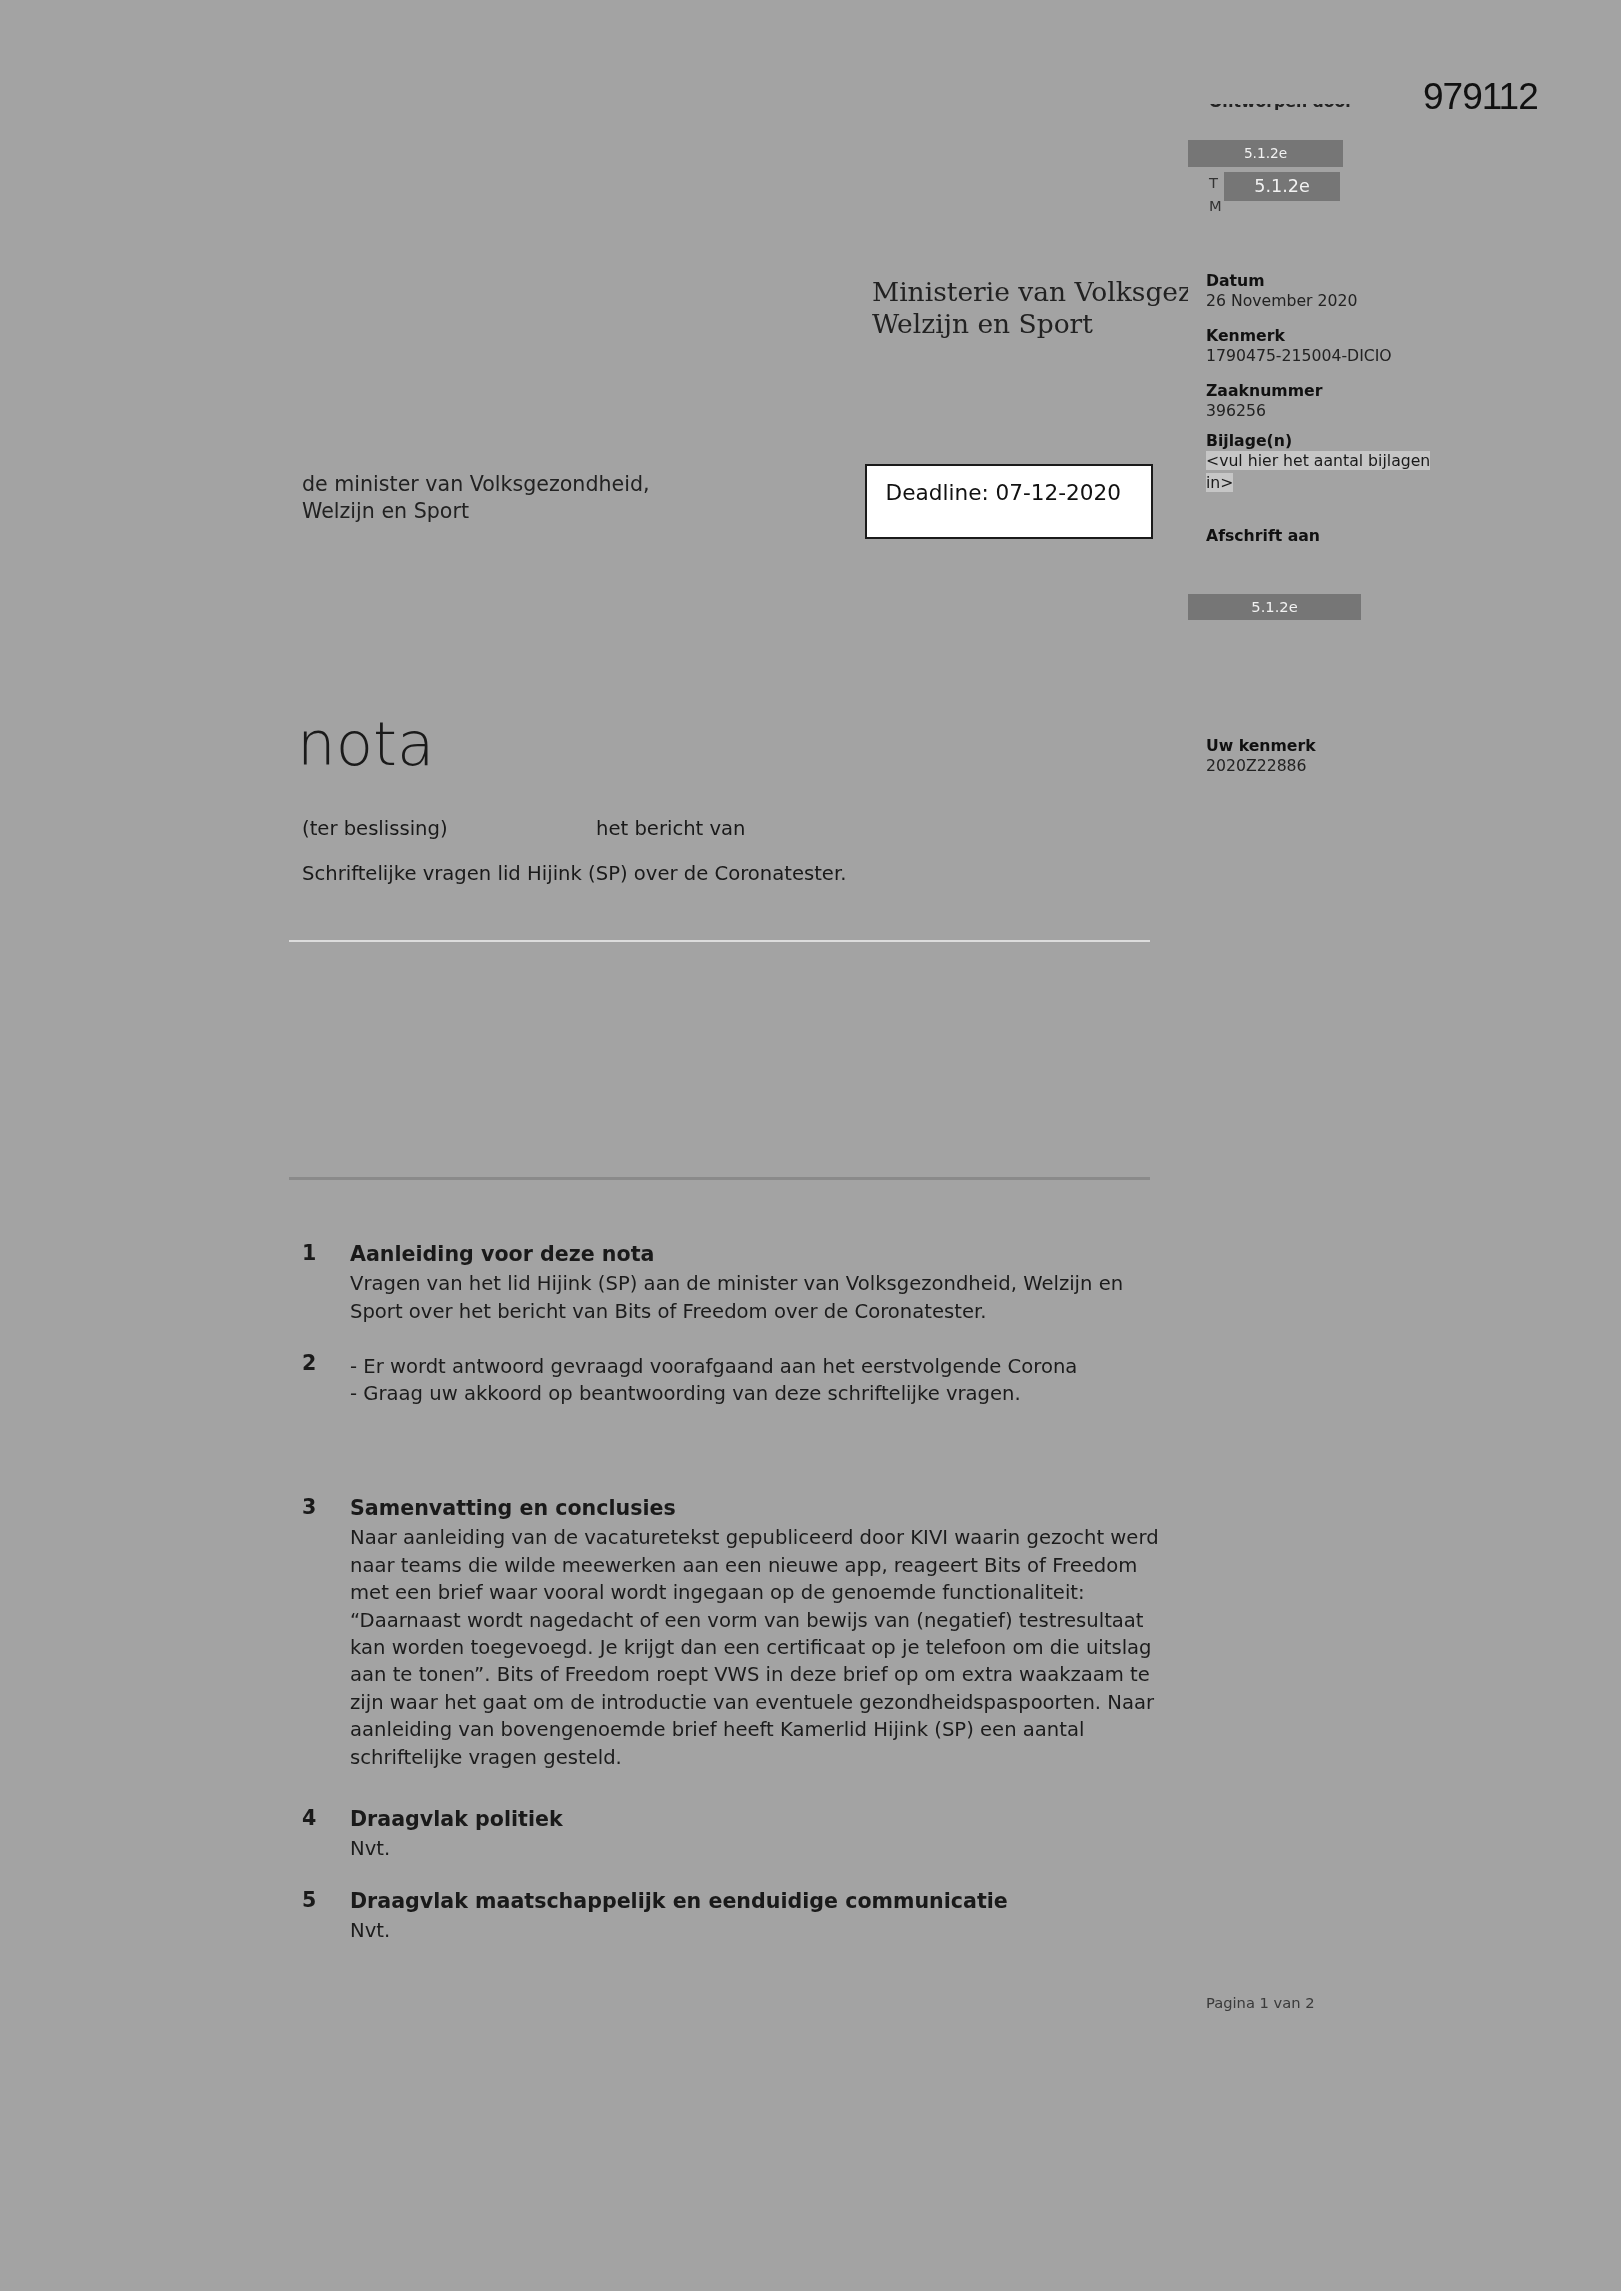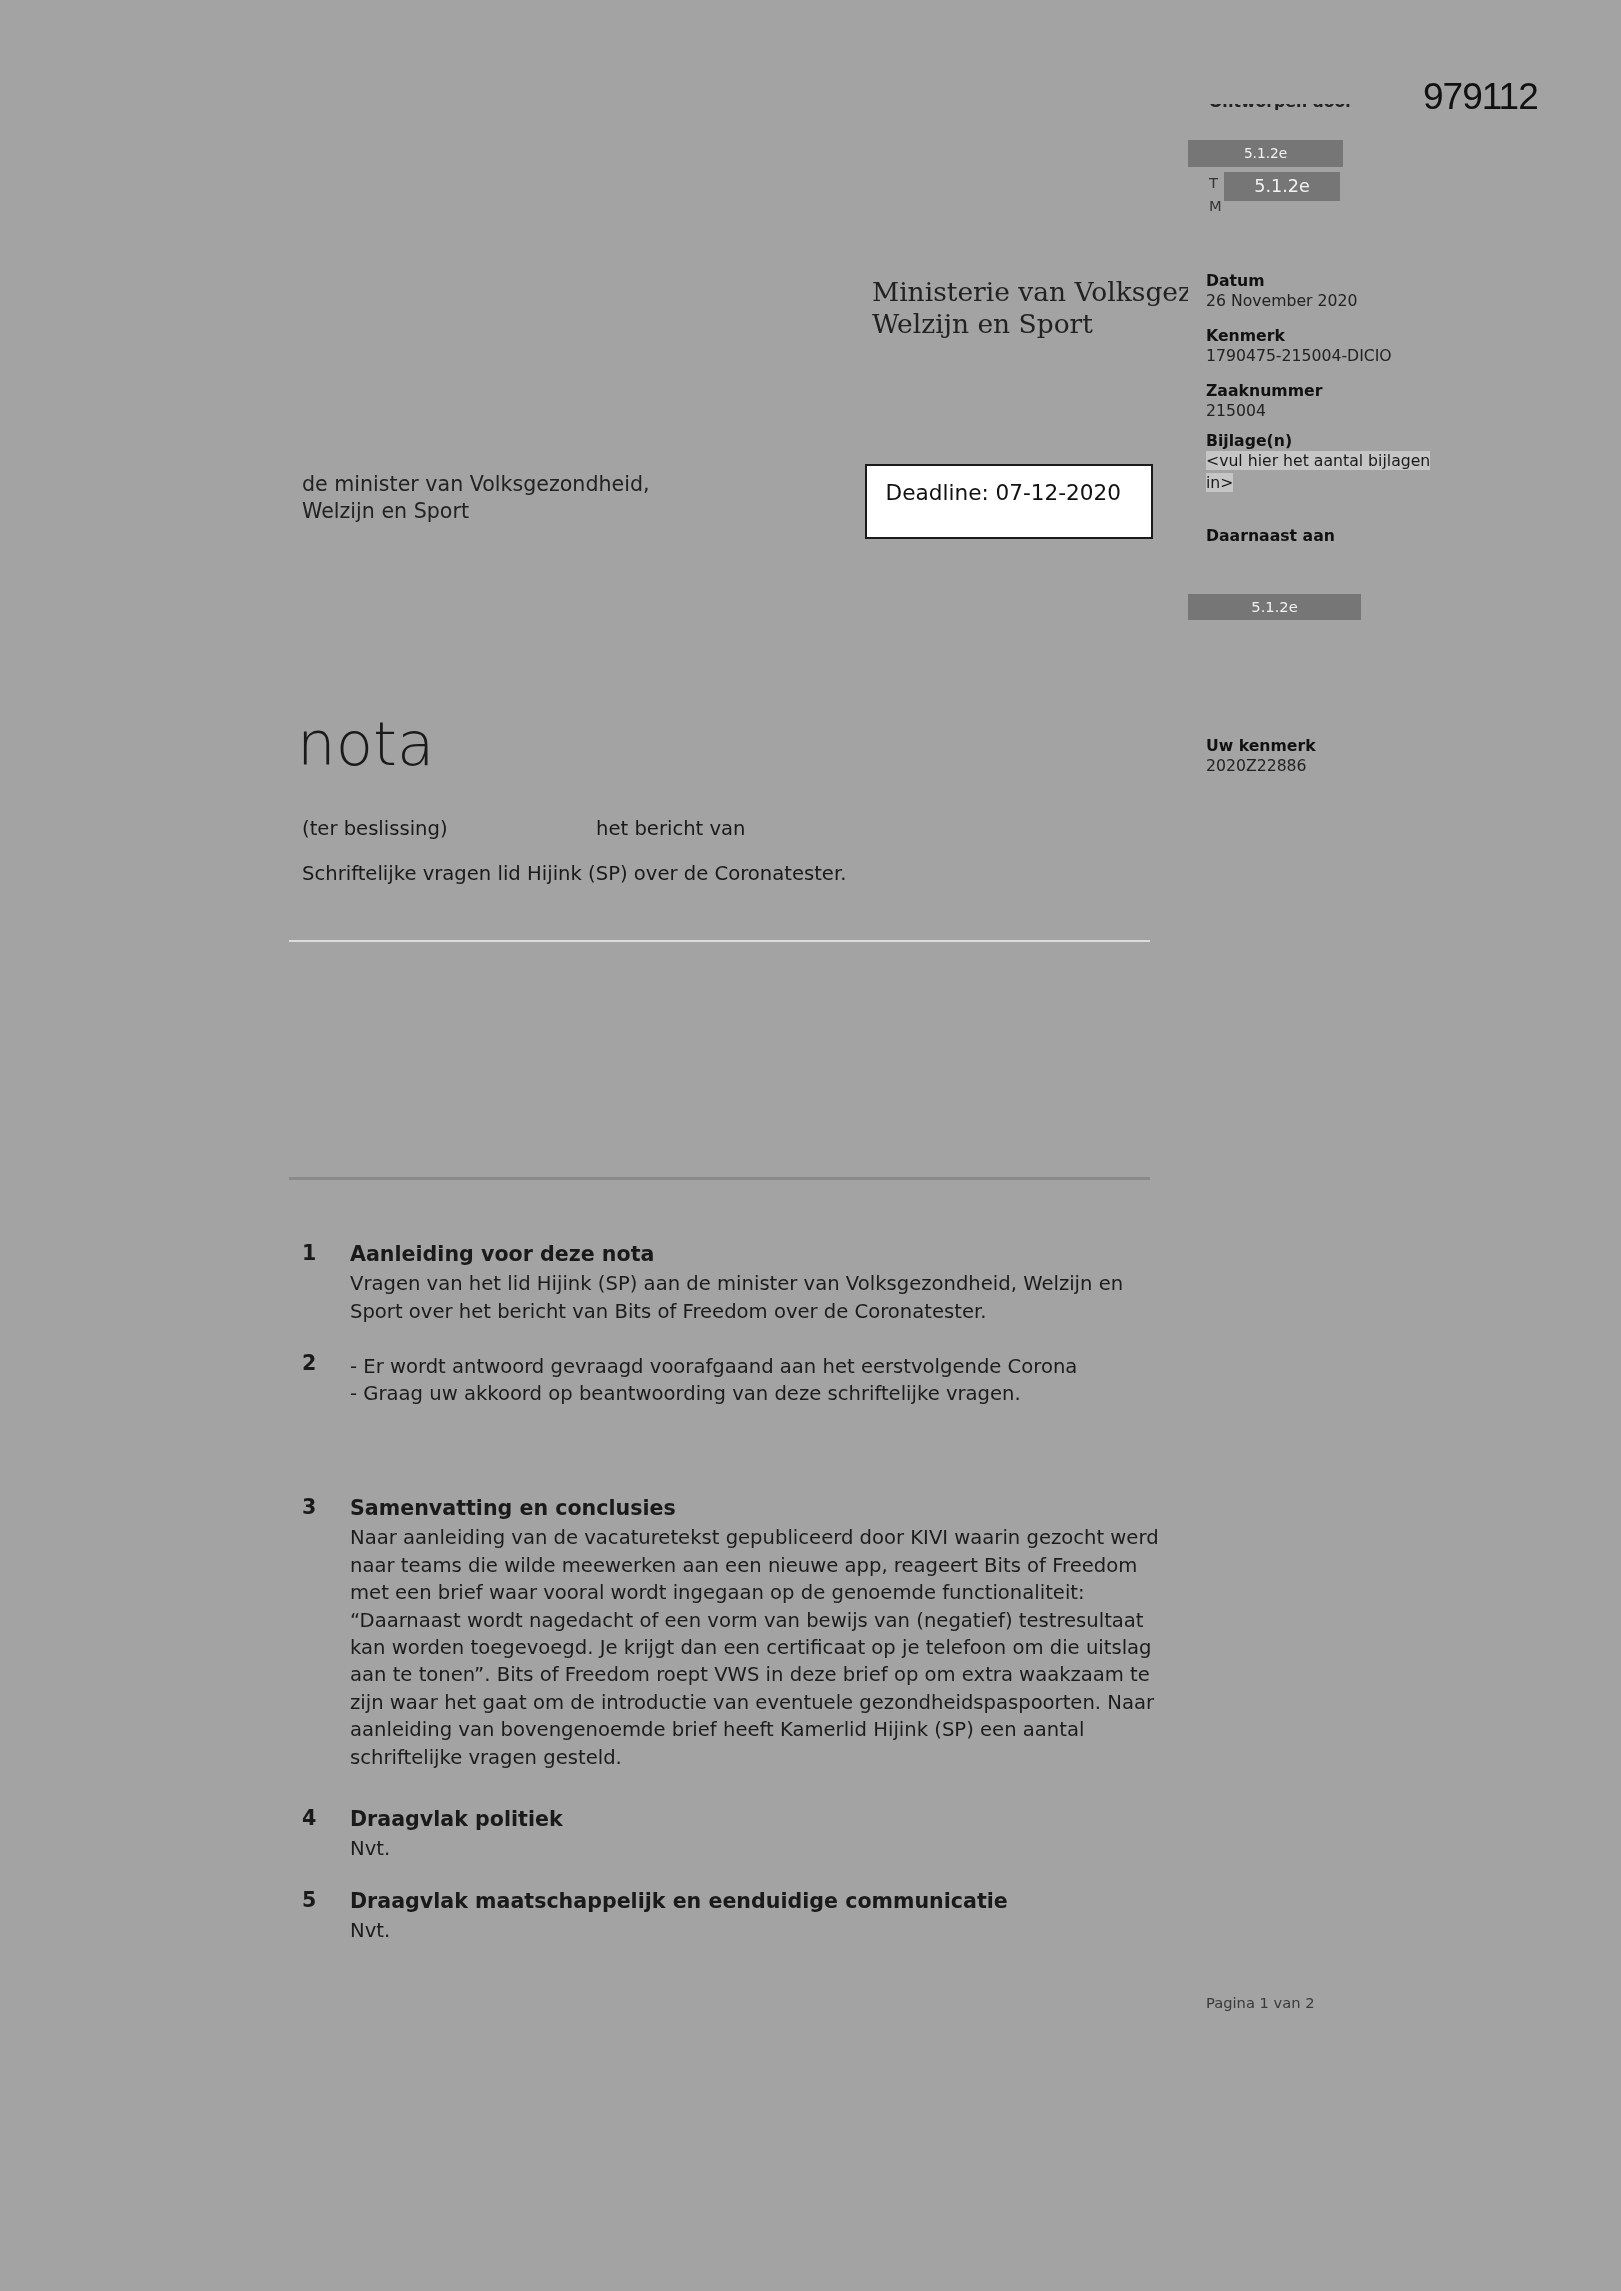--- a/index.html
+++ b/index.html
@@ -134,28 +134,28 @@
     <div>Welzijn en Sport</div>
   </div>
 
   <div class="abs meta-label" style="top:271px">Datum</div>
   <div class="abs meta-value" style="top:291px">26 November 2020</div>
 
   <div class="abs meta-label" style="top:326px">Kenmerk</div>
   <div class="abs meta-value" style="top:346px">1790475-215004-DICIO</div>
 
   <div class="abs meta-label" style="top:381px">Zaaknummer</div>
-  <div class="abs meta-value" style="top:401px">215004</div>
+  <div class="abs meta-value" style="top:401px">396256</div>
 
   <div class="abs meta-label" style="top:431px">Bijlage(n)</div>
   <div class="abs bijlagen-value">
     <span class="hl">&lt;vul hier het aantal bijlagen in&gt;</span>
   </div>
 
-  <div class="abs meta-label" style="top:526px">Daarnaast aan</div>
+  <div class="abs meta-label" style="top:526px">Afschrift aan</div>
   <div class="abs redact redact-3">5.1.2e</div>
 
   <div class="abs meta-label" style="top:736px">Uw kenmerk</div>
   <div class="abs meta-value" style="top:756px">2020Z22886</div>
 
   <div class="abs addressee">
     <div>de minister van Volksgezondheid,</div>
     <div>Welzijn en Sport</div>
   </div>
 

